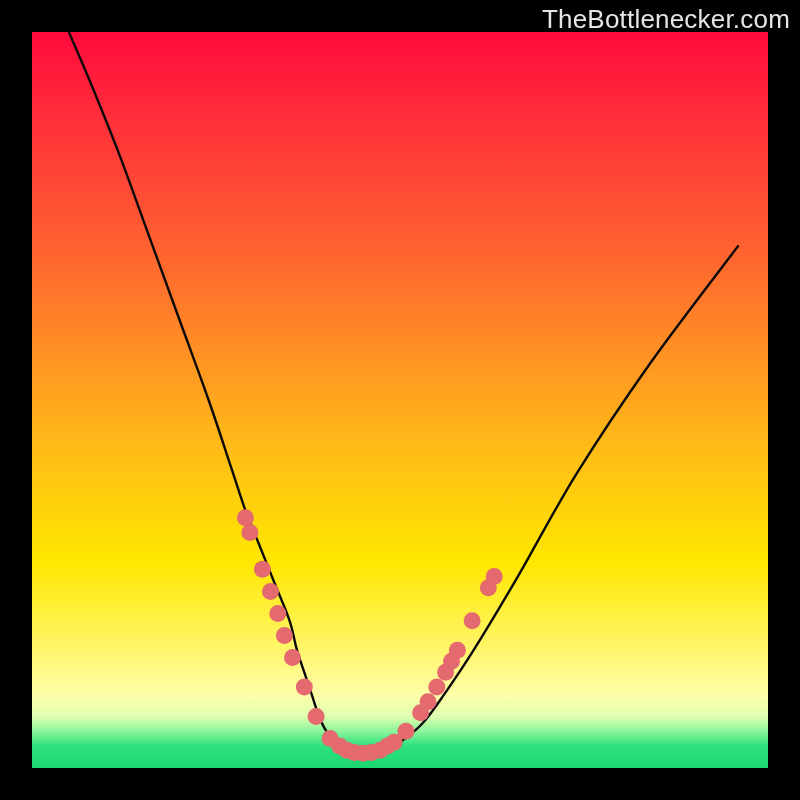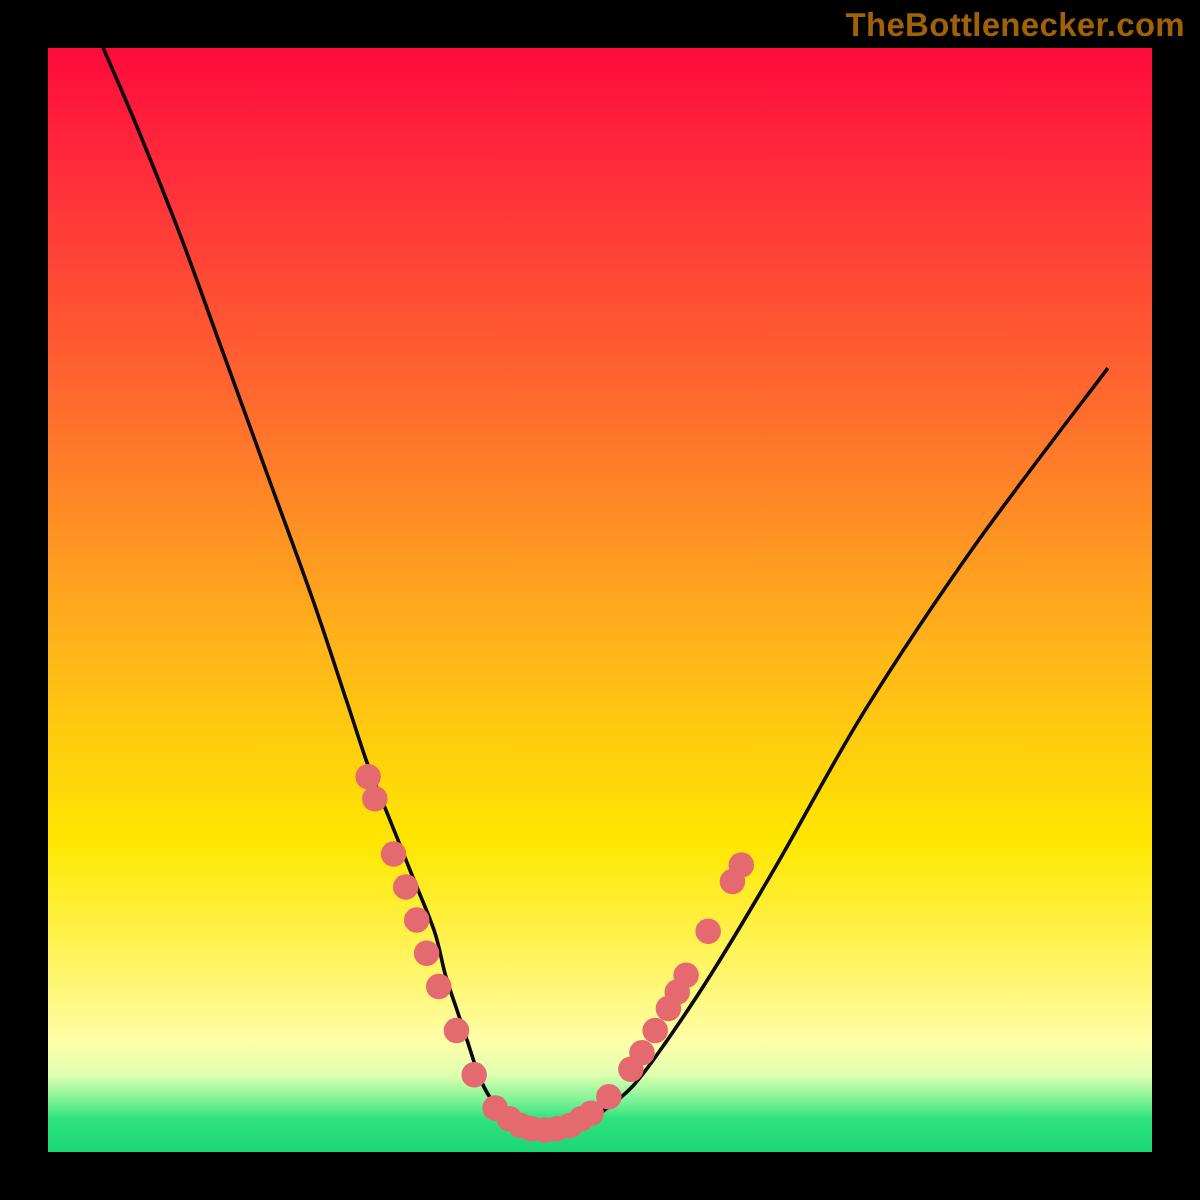--- a/index.html
+++ b/index.html
@@ -38,24 +38,24 @@
       #dfffb0 93%,
       #8cf59a 95%,
       #2ee27e 97%,
       #1bd774 100%
     );
   }
   .watermark {
     position: absolute;
     top: 4px;
     right: 10px;
-    color: #a16207;
-    font-size: 22px;
+    color: #e5e5e5;
+    font-size: 26px;
     letter-spacing: 0.2px;
-    font-weight: 700;
+    font-weight: 400;
     user-select: none;
   }
   svg.curve {
     position: absolute;
     left: 0;
     top: 0;
     width: 736px;
     height: 736px;
     overflow: visible;
   }

